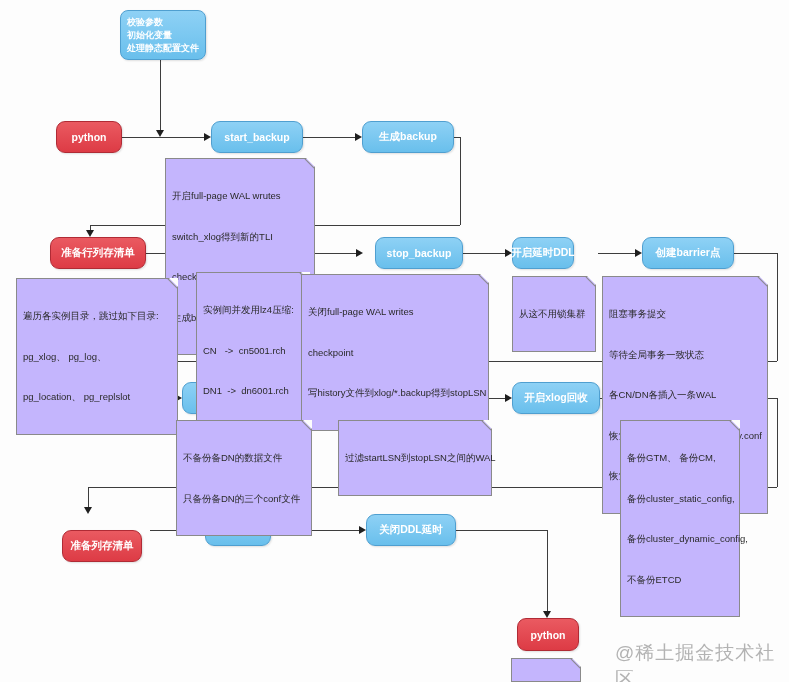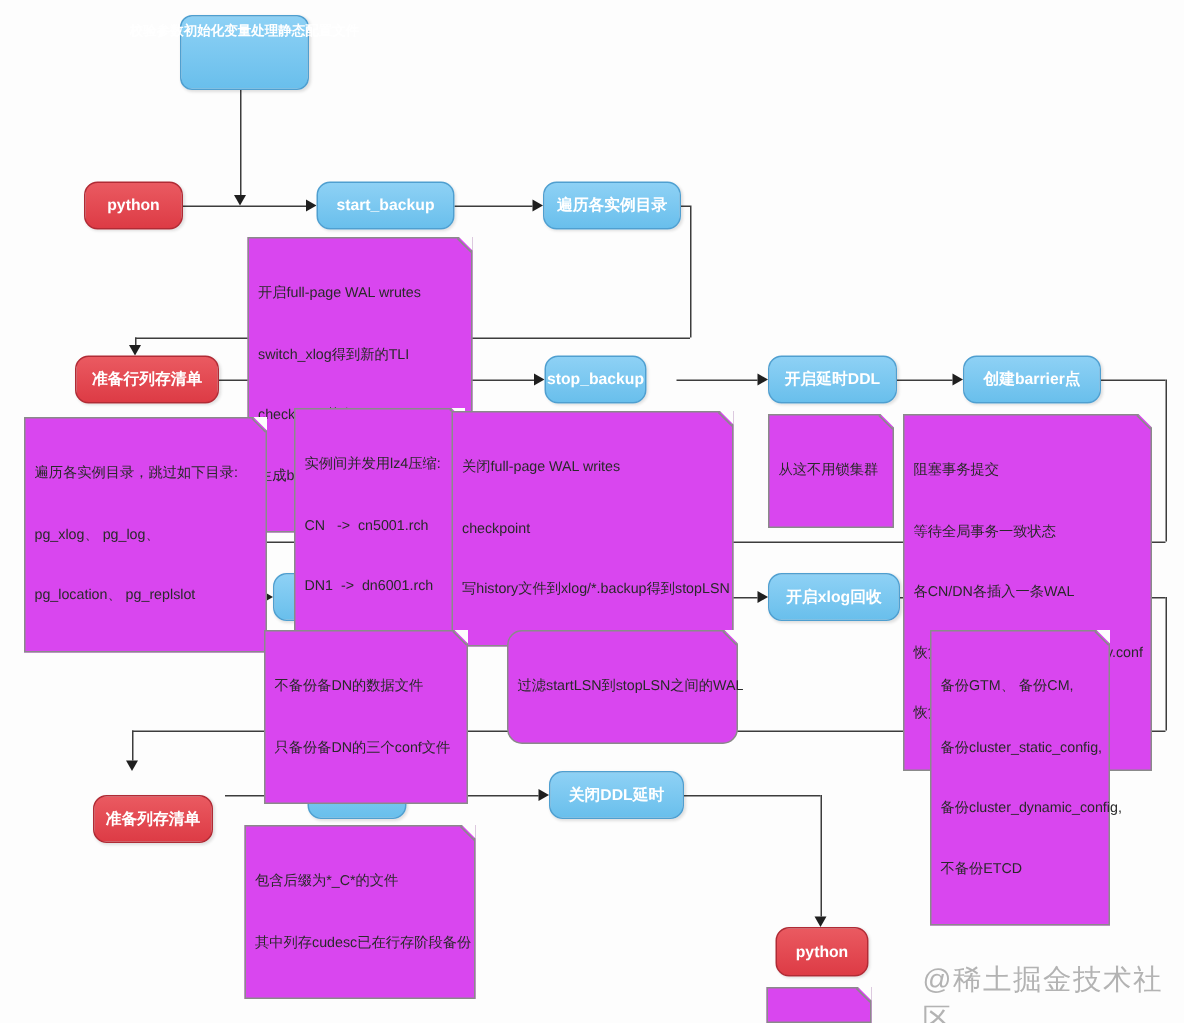--- a/index.html
+++ b/index.html
@@ -11,26 +11,26 @@
   .node{
     position:absolute;height:32px;border-radius:9px;
     display:flex;align-items:center;justify-content:center;
     font-size:10.5px;font-weight:bold;color:#fff;box-sizing:border-box;
     box-shadow:1px 1px 2px rgba(0,0,0,0.12);
     white-space:nowrap;
   }
   .node.blue{background:linear-gradient(180deg,#8ed1f5,#69bfec);border:1px solid #4f9fd0;}
   .node.red{background:linear-gradient(180deg,#ea5a61,#dd3b45);border:1px solid #b02b35;}
   .node.init{
-    height:50px;flex-direction:row;align-items:flex-start;justify-content:center;
+    height:50px;flex-direction:column;align-items:flex-start;justify-content:center;
     font-size:9px;line-height:13px;padding:3px 6px;border-radius:8px;white-space:nowrap;
   }
   
   .note{
-    position:absolute;background:#d946ef;border:1px solid #8a8a8a;box-sizing:border-box;
+    position:absolute;background:#c4b5fd;border:1px solid #8a8a8a;box-sizing:border-box;
     font-size:9.5px;line-height:13.5px;color:#2a2a2a;padding:3px 6px 3px 6px;
     white-space:pre;
   }
   .note::before{
     content:"";position:absolute;top:-1px;right:-1px;width:0;height:0;
     border-style:solid;border-width:0 9px 9px 0;
     border-color:transparent #fdfdfd transparent transparent;
   }
   .note::after{
     content:"";position:absolute;top:4px;right:-2px;width:13px;height:1px;
@@ -111,33 +111,33 @@
     <div>处理静态配置文件</div>
   </div>
 
   <div class="node red" style="left:56px;top:121px;width:66px;">
     <span>python</span>
   </div>
   <div class="node blue" style="left:211px;top:121px;width:92px;">
     <span>start_backup</span>
   </div>
   <div class="node blue" style="left:362px;top:121px;width:92px;">
-    <span>遍历各实例目录</span>
+    <span>生成backup</span>
   </div>
 
   <div class="node red" style="left:50px;top:237px;width:96px;">
     <span>准备行列存清单</span>
   </div>
   <div class="node blue" style="left:205px;top:237px;width:76px;">
     <span>备份行列存</span>
   </div>
-  <div class="node blue" style="left:363px;top:237px;width:68px;">
+  <div class="node blue" style="left:375px;top:237px;width:88px;">
     <span>stop_backup</span>
   </div>
-  <div class="node blue" style="left:512px;top:237px;width:86px;">
+  <div class="node blue" style="left:512px;top:237px;width:62px;">
     <span>开启延时DDL</span>
   </div>
   <div class="node blue" style="left:642px;top:237px;width:92px;">
     <span>创建barrier点</span>
   </div>
 
   <div class="node red" style="left:56px;top:382px;width:88px;">
     <span>准备xlog清单</span>
   </div>
   <div class="node blue" style="left:182px;top:382px;width:126px;">
@@ -204,35 +204,31 @@
     <div>各CN/DN各插入一条WAL</div>
     <div>恢复时使用各CN/DN的recovery.conf</div>
     <div>恢复至recovery_target_barrier</div>
   </div>
 
   <div class="note" style="left:176px;top:420px;width:136px;">
     <div>不备份备DN的数据文件</div>
     <div>只备份备DN的三个conf文件</div>
   </div>
 
-  <div class="note" style="left:338px;top:420px;width:154px;border-radius:10px;">
+  <div class="note" style="left:338px;top:420px;width:154px;">
     <div>过滤startLSN到stopLSN之间的WAL</div>
   </div>
 
   <div class="note" style="left:620px;top:420px;width:120px;">
     <div>备份GTM、 备份CM,</div>
     <div>备份cluster_static_config,</div>
     <div>备份cluster_dynamic_config,</div>
     <div>不备份ETCD</div>
   </div>
 
-  <div class="note" style="left:163px;top:550px;width:154px;">
-    <div>包含后缀为*_C*的文件</div>
-    <div>其中列存cudesc已在行存阶段备份</div>
-  </div>
 
   <div class="note" style="left:511px;top:658px;width:70px;height:24px;">
     
   </div>
 
   <div class="watermark">@稀土掘金技术社区</div>
 
 </div>
 
 </body></html>

